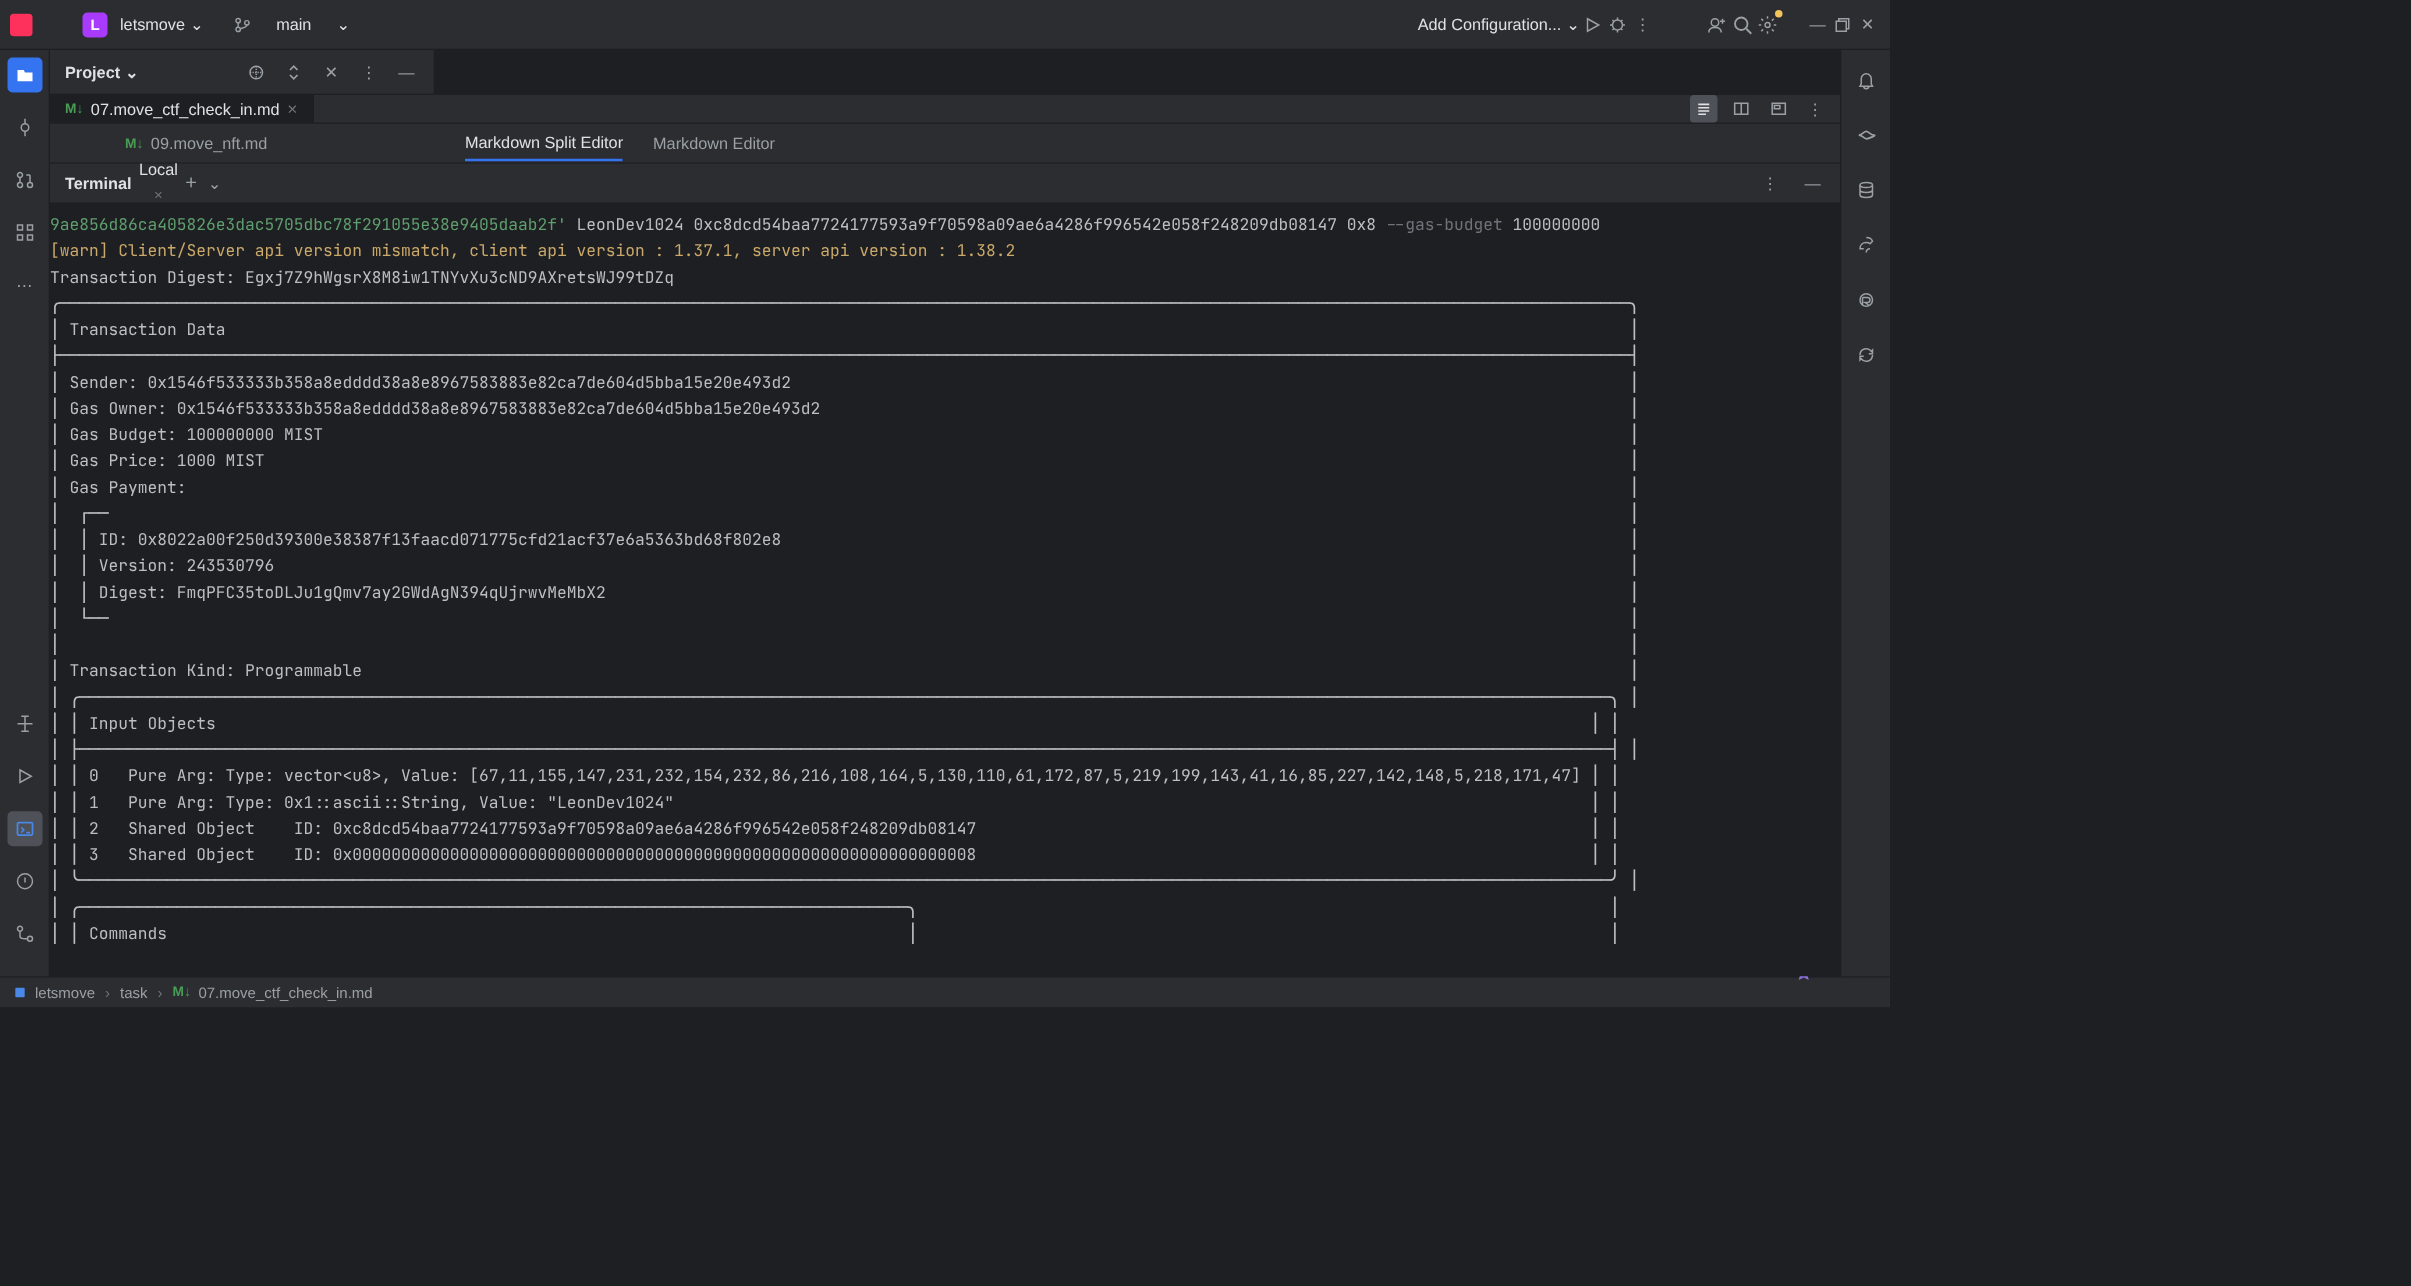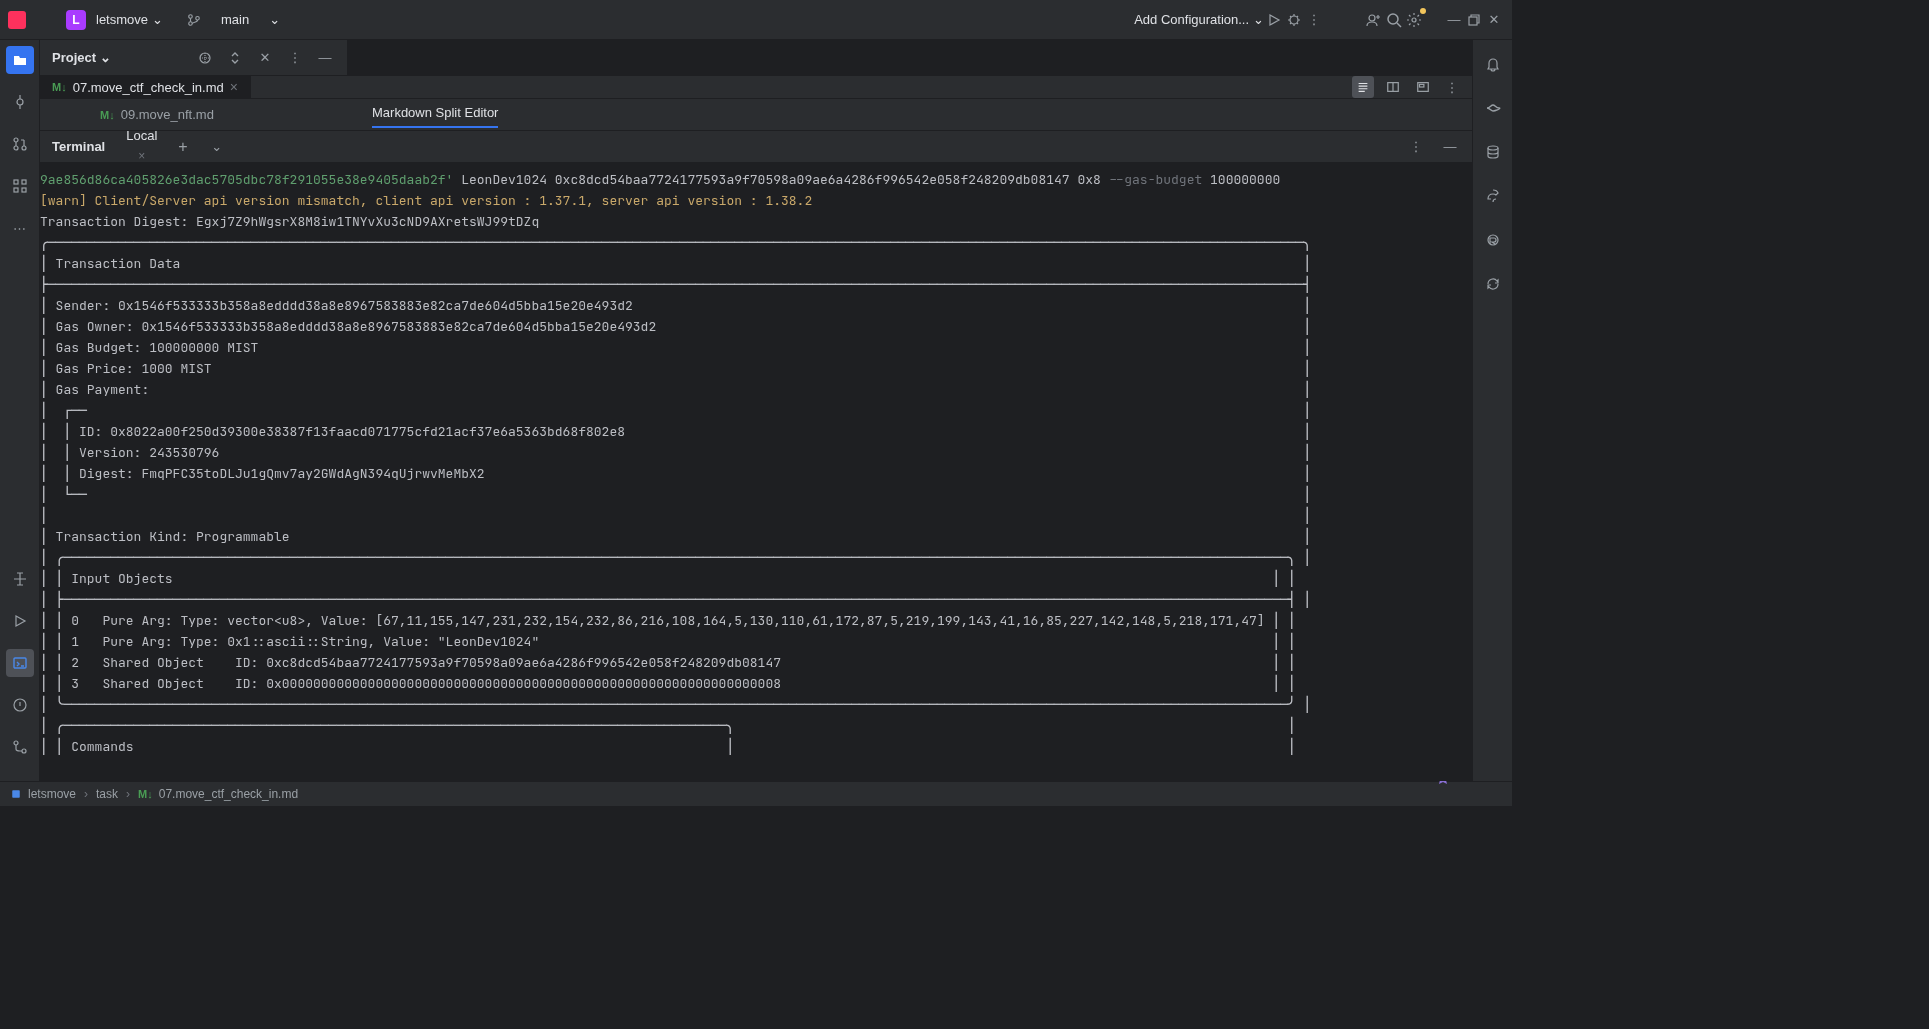--- a/index.html
+++ b/index.html
@@ -86,31 +86,31 @@
 .view-btn { width: 22px; height: 22px; display: flex; align-items: center; justify-content: center; cursor: pointer; border-radius: 3px; color: #9aa0a6; }
 .view-btn.active { background: #4e5157; color: #dfe1e5; }
 
 .sub-row {
   height: 32px;
   background: #2b2d30;
   display: flex;
   border-bottom: 1px solid #1e1f22;
 }
 .sub-left { width: 308px; display: flex; align-items: center; padding-left: 60px; gap: 6px; color: #9aa0a6; cursor: pointer; }
-.sub-right { display: flex; align-items: center; gap: 36px; padding-left: 24px; flex-direction: column; }
+.sub-right { display: flex; align-items: center; gap: 24px; padding-left: 24px; }
 .sub-tab { cursor: pointer; color: #9aa0a6; padding: 6px 0; }
 .sub-tab.active { color: #dfe1e5; border-bottom: 2px solid #3574f0; }
 
 .term-header {
   height: 32px;
   background: #2b2d30;
   display: flex;
   align-items: center;
   padding: 0 12px;
-  gap: 19px;
+  gap: 4px;
   border-bottom: 1px solid #1e1f22;
 }
 .term-title { font-weight: 600; color: #dfe1e5; }
 .term-tab { display: flex; align-items: center; gap: 6px; cursor: pointer; color: #dfe1e5; border-bottom: 2px solid #3574f0; padding: 6px 2px; flex-direction: column; }
 .term-tab .tab-close { font-size: 12px; }
 .term-add { cursor: pointer; color: #9aa0a6; font-size: 16px; }
 .term-actions { margin-left: auto; display: flex; gap: 14px; }
 
 .terminal-body {
   flex: 1;

